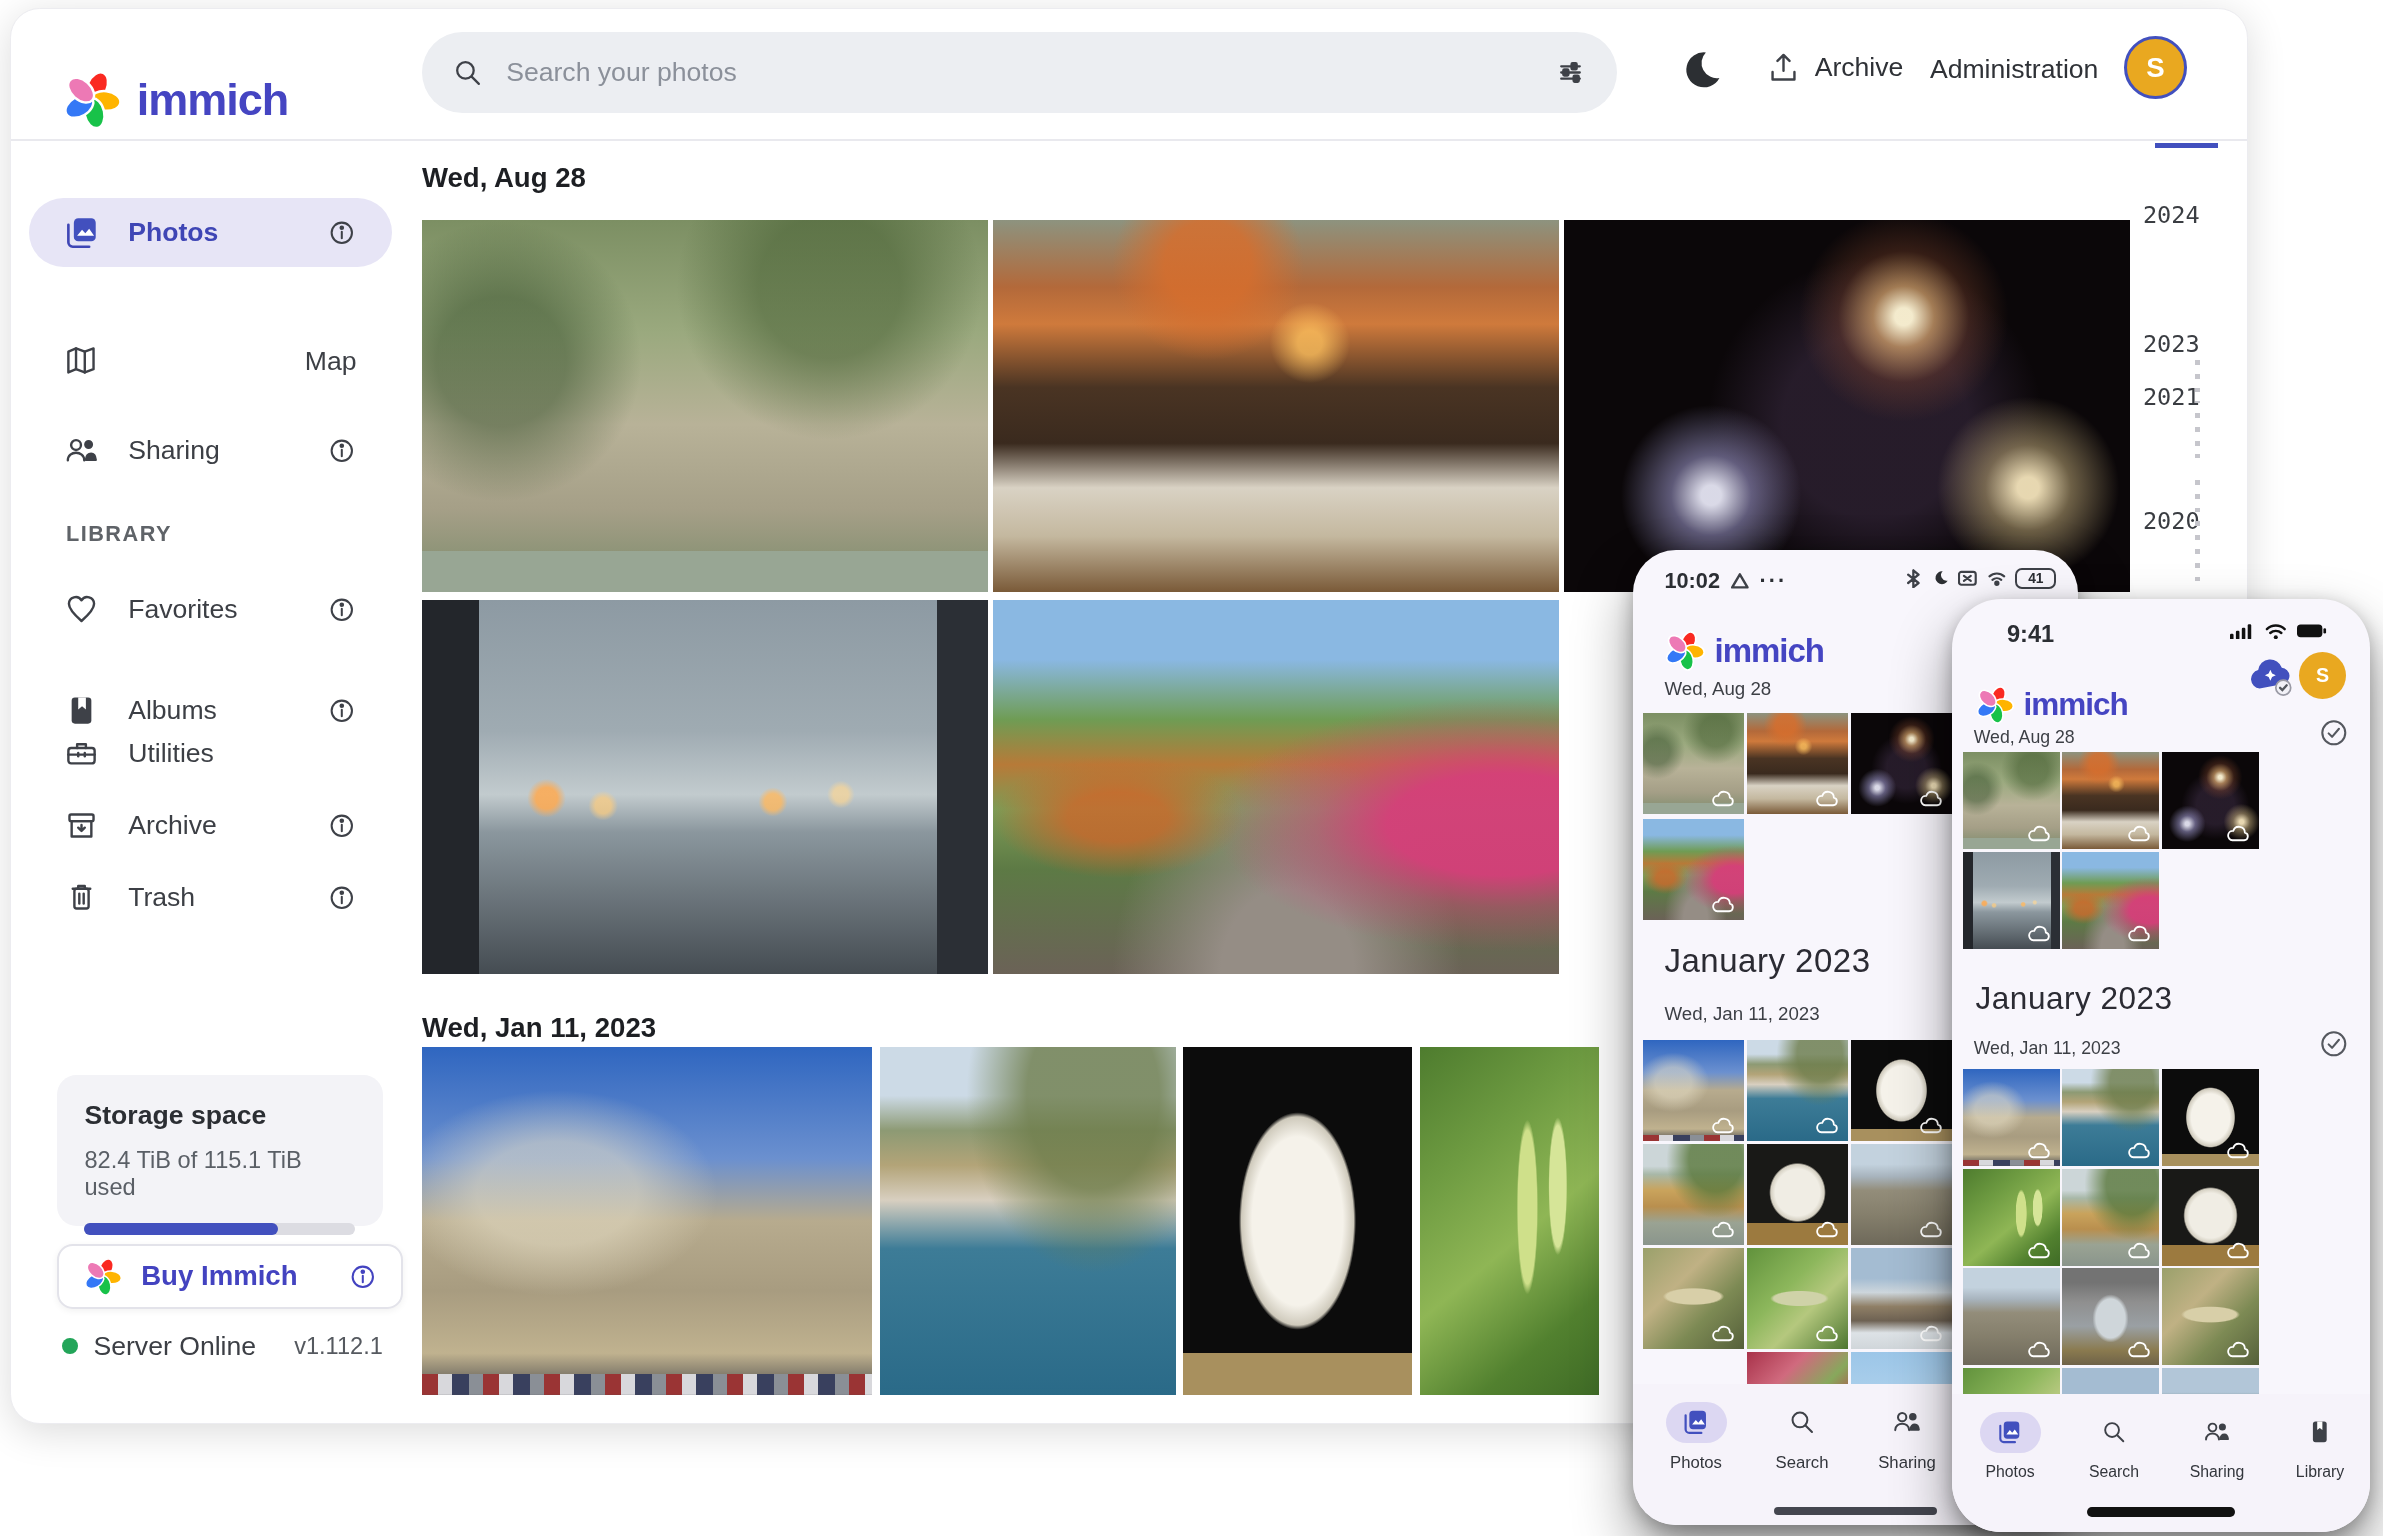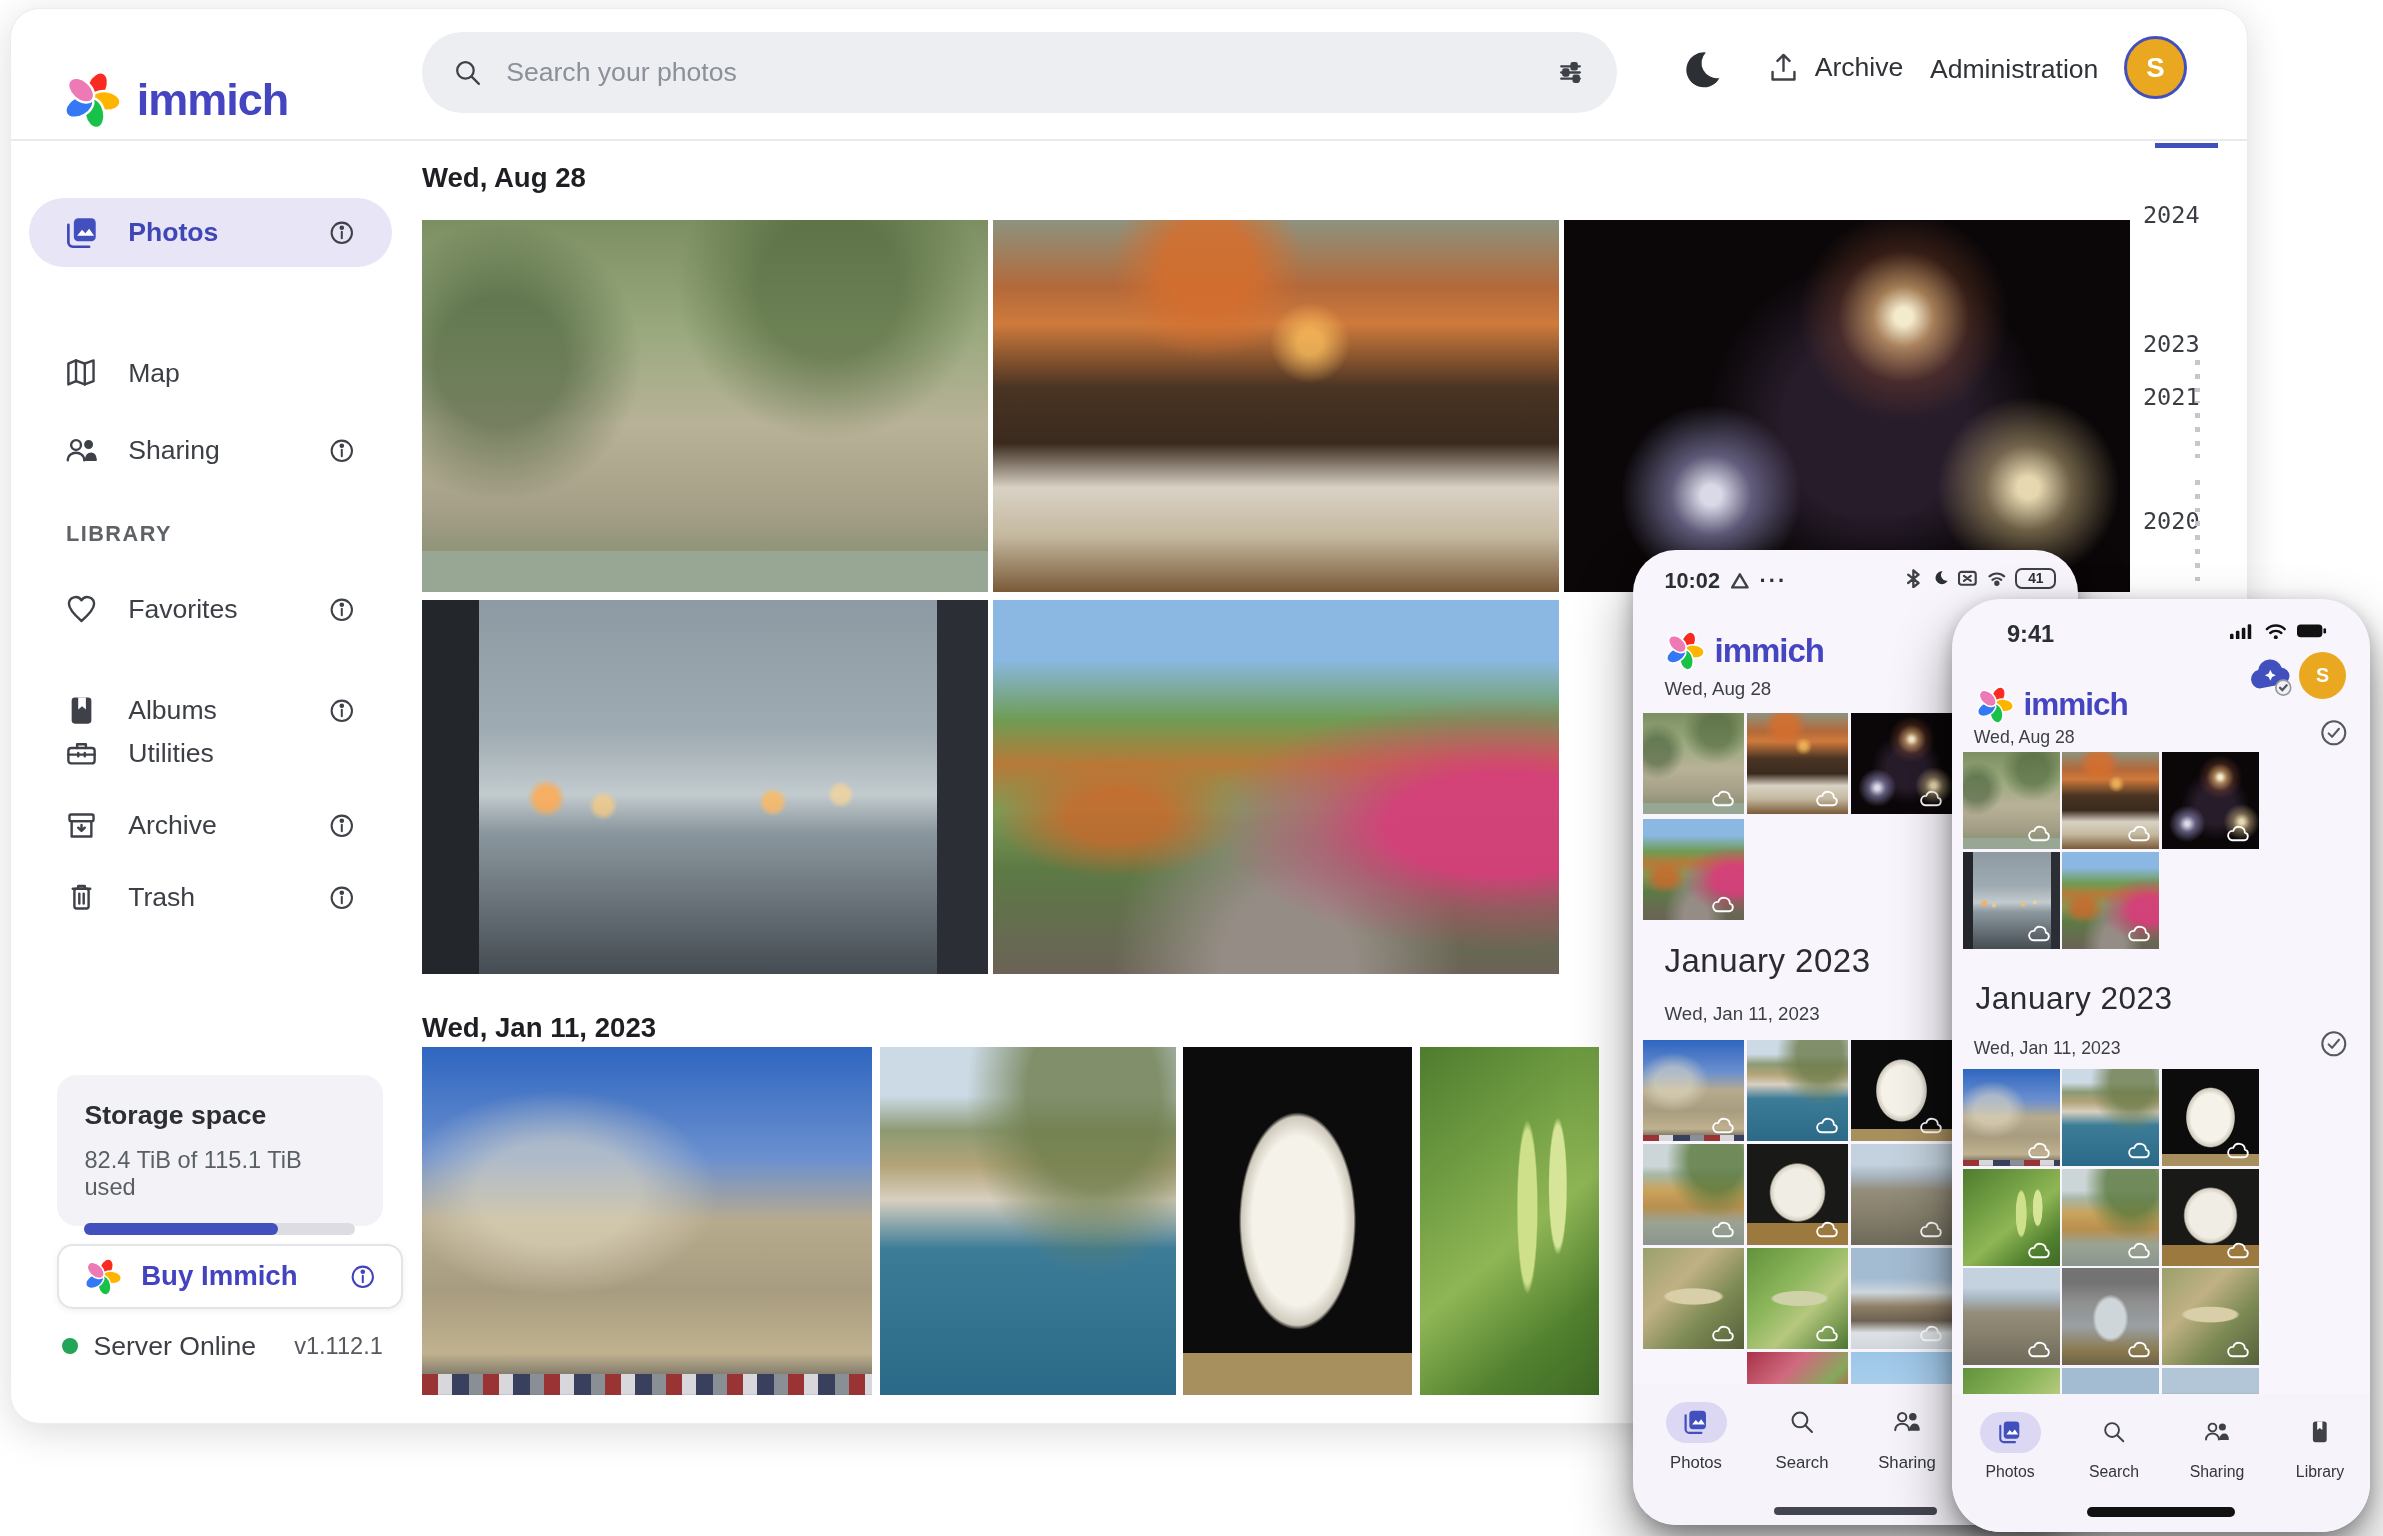--- a/index.html
+++ b/index.html
@@ -226,21 +226,21 @@
       </svg>
       <span>Photos</span>
       <svg class="ic inf" width="29.6" height="29.6" viewBox="0 0 32 32">
         <circle cx="16" cy="16" r="11"></circle>
           <line x1="16" y1="15" x2="16" y2="22"></line>
           <circle cx="16" cy="10.5" r="1.4" fill="#3e4148"></circle>
       </svg>
     </div>
 
 
-    <div class="side-item" style="top:333px;">
+    <div class="side-item" style="top:321px;justify-content:space-between;">
       <svg class="ic" width="35" height="35" viewBox="0 0 32 32">
         <path d="M4 7 L11 4 L19 7 L27 4 V23 L19 26 L11 23 L4 26 Z"></path>
           <line x1="11" y1="4" x2="11" y2="23"></line>
           <line x1="19" y1="7" x2="19" y2="26"></line>
       </svg>
       <span>Map</span>
     </div>
 
     <div class="side-item" style="top:410px;">
       <svg class="ic" width="35" height="35" viewBox="0 0 32 32">

